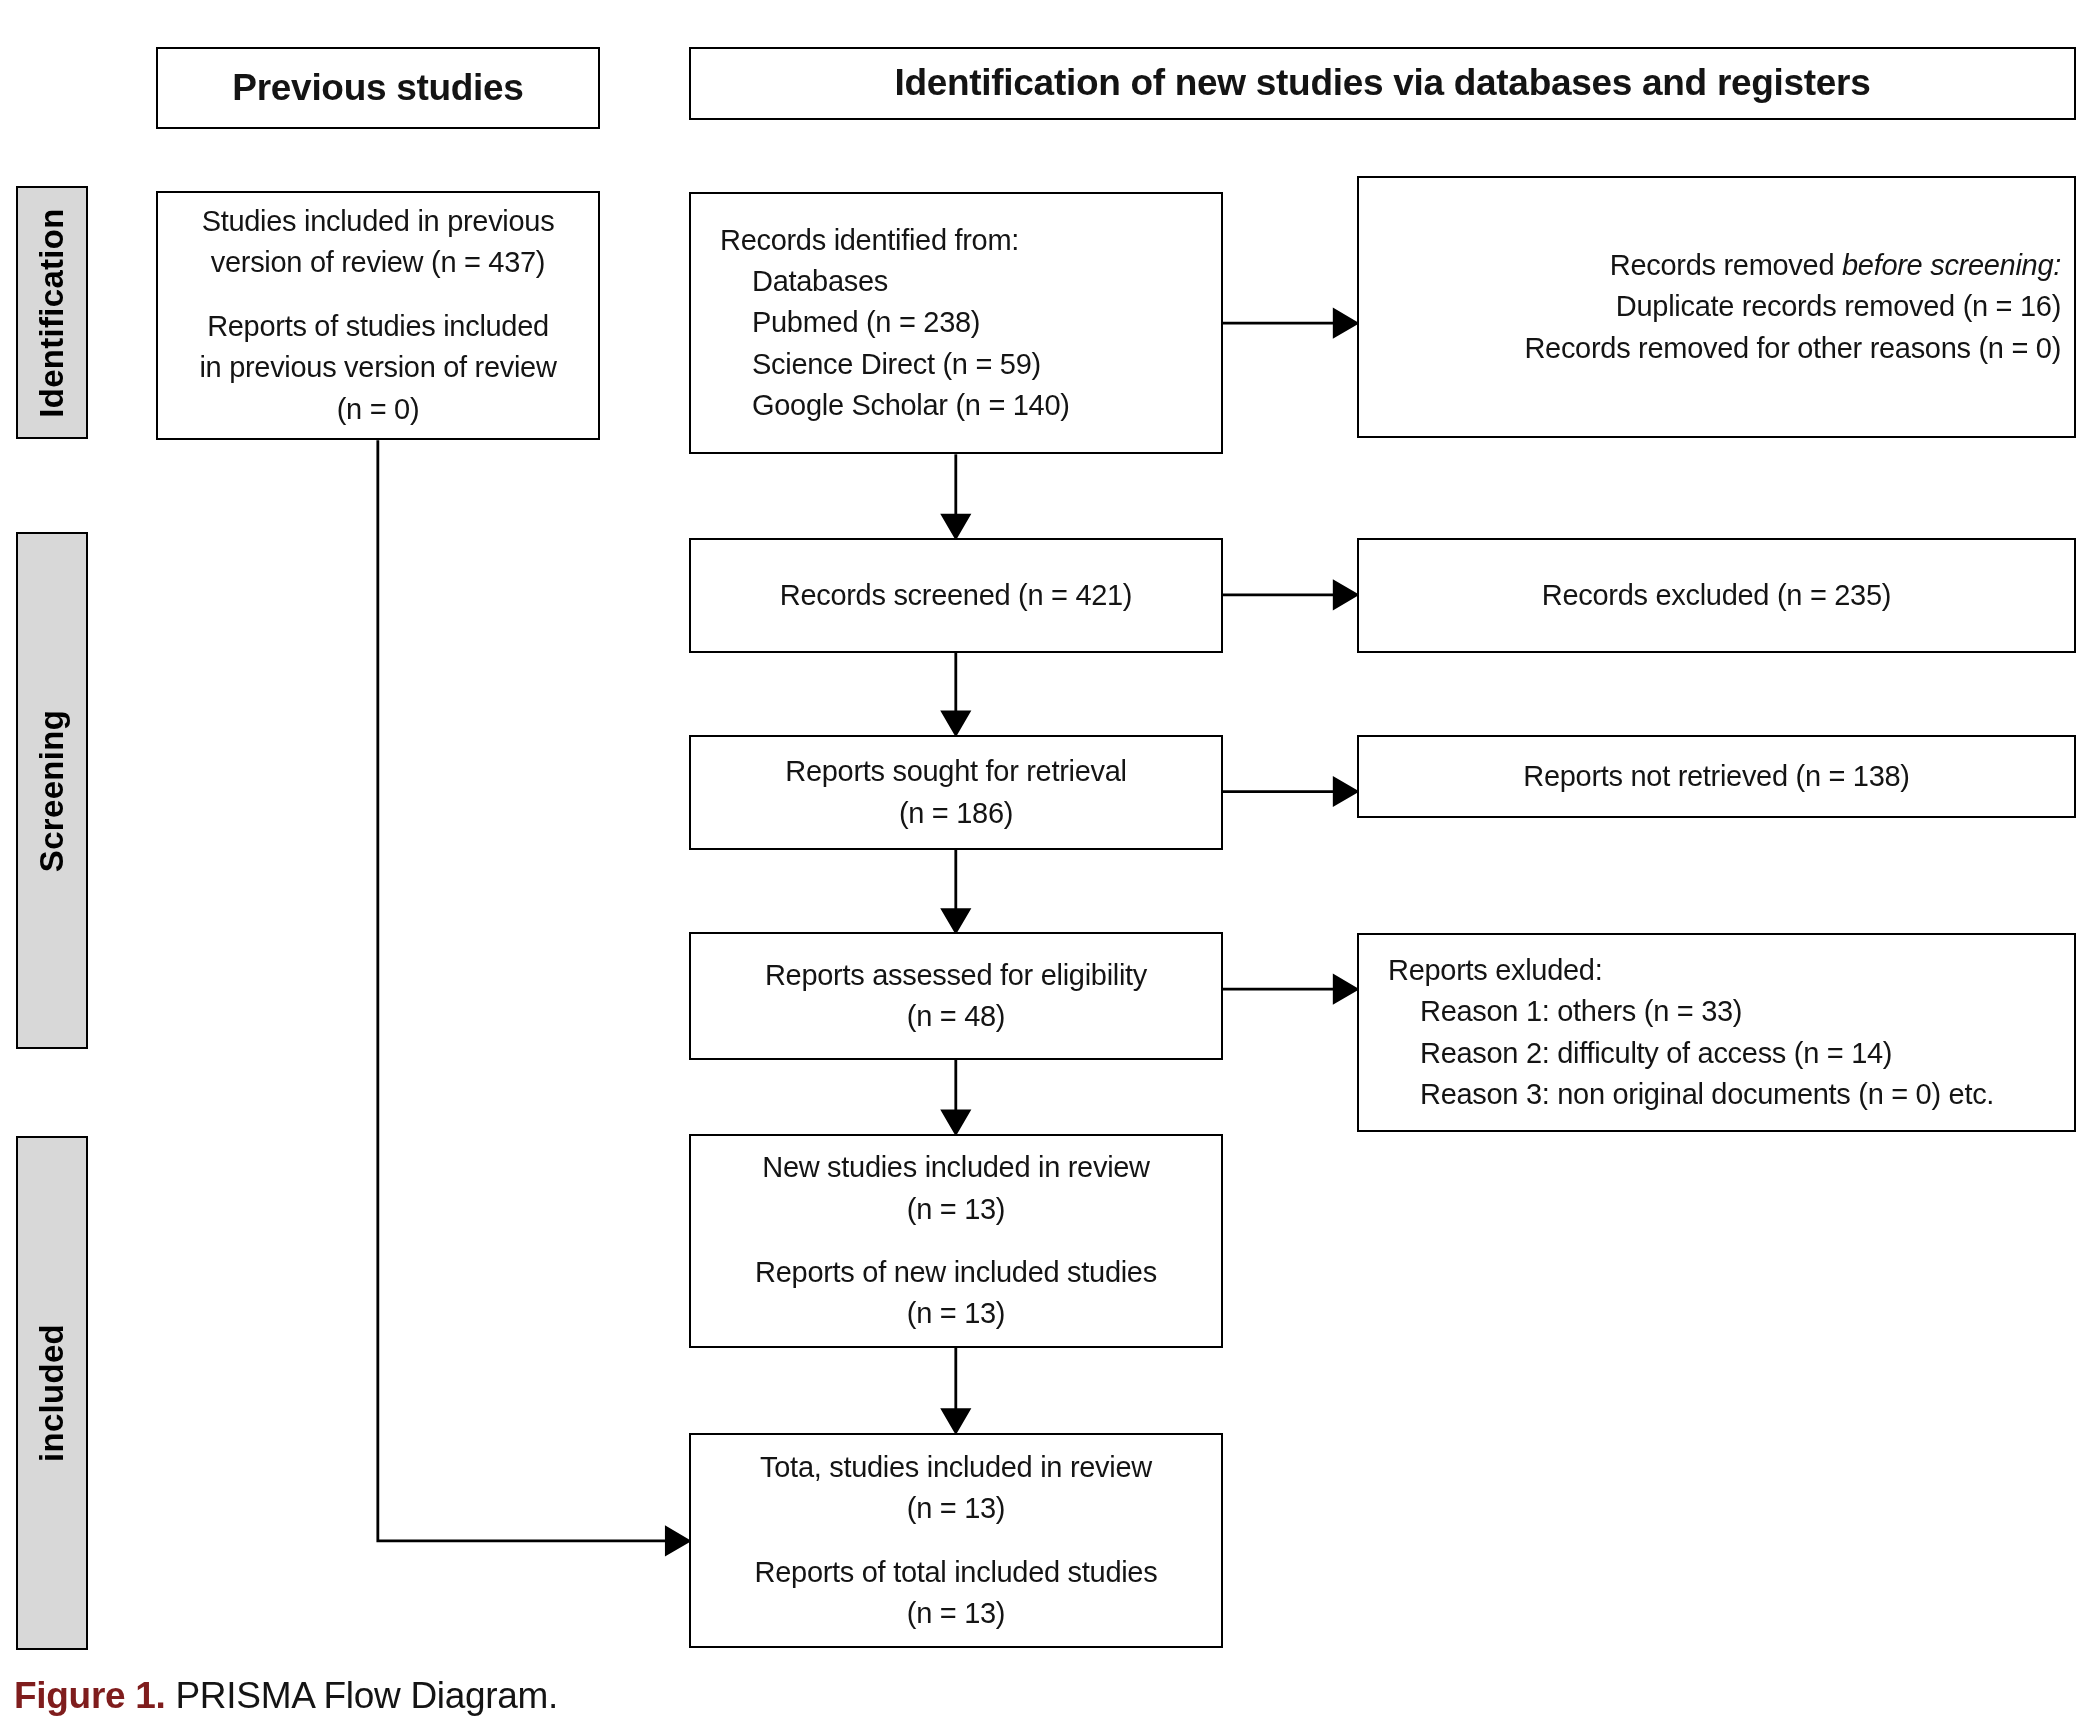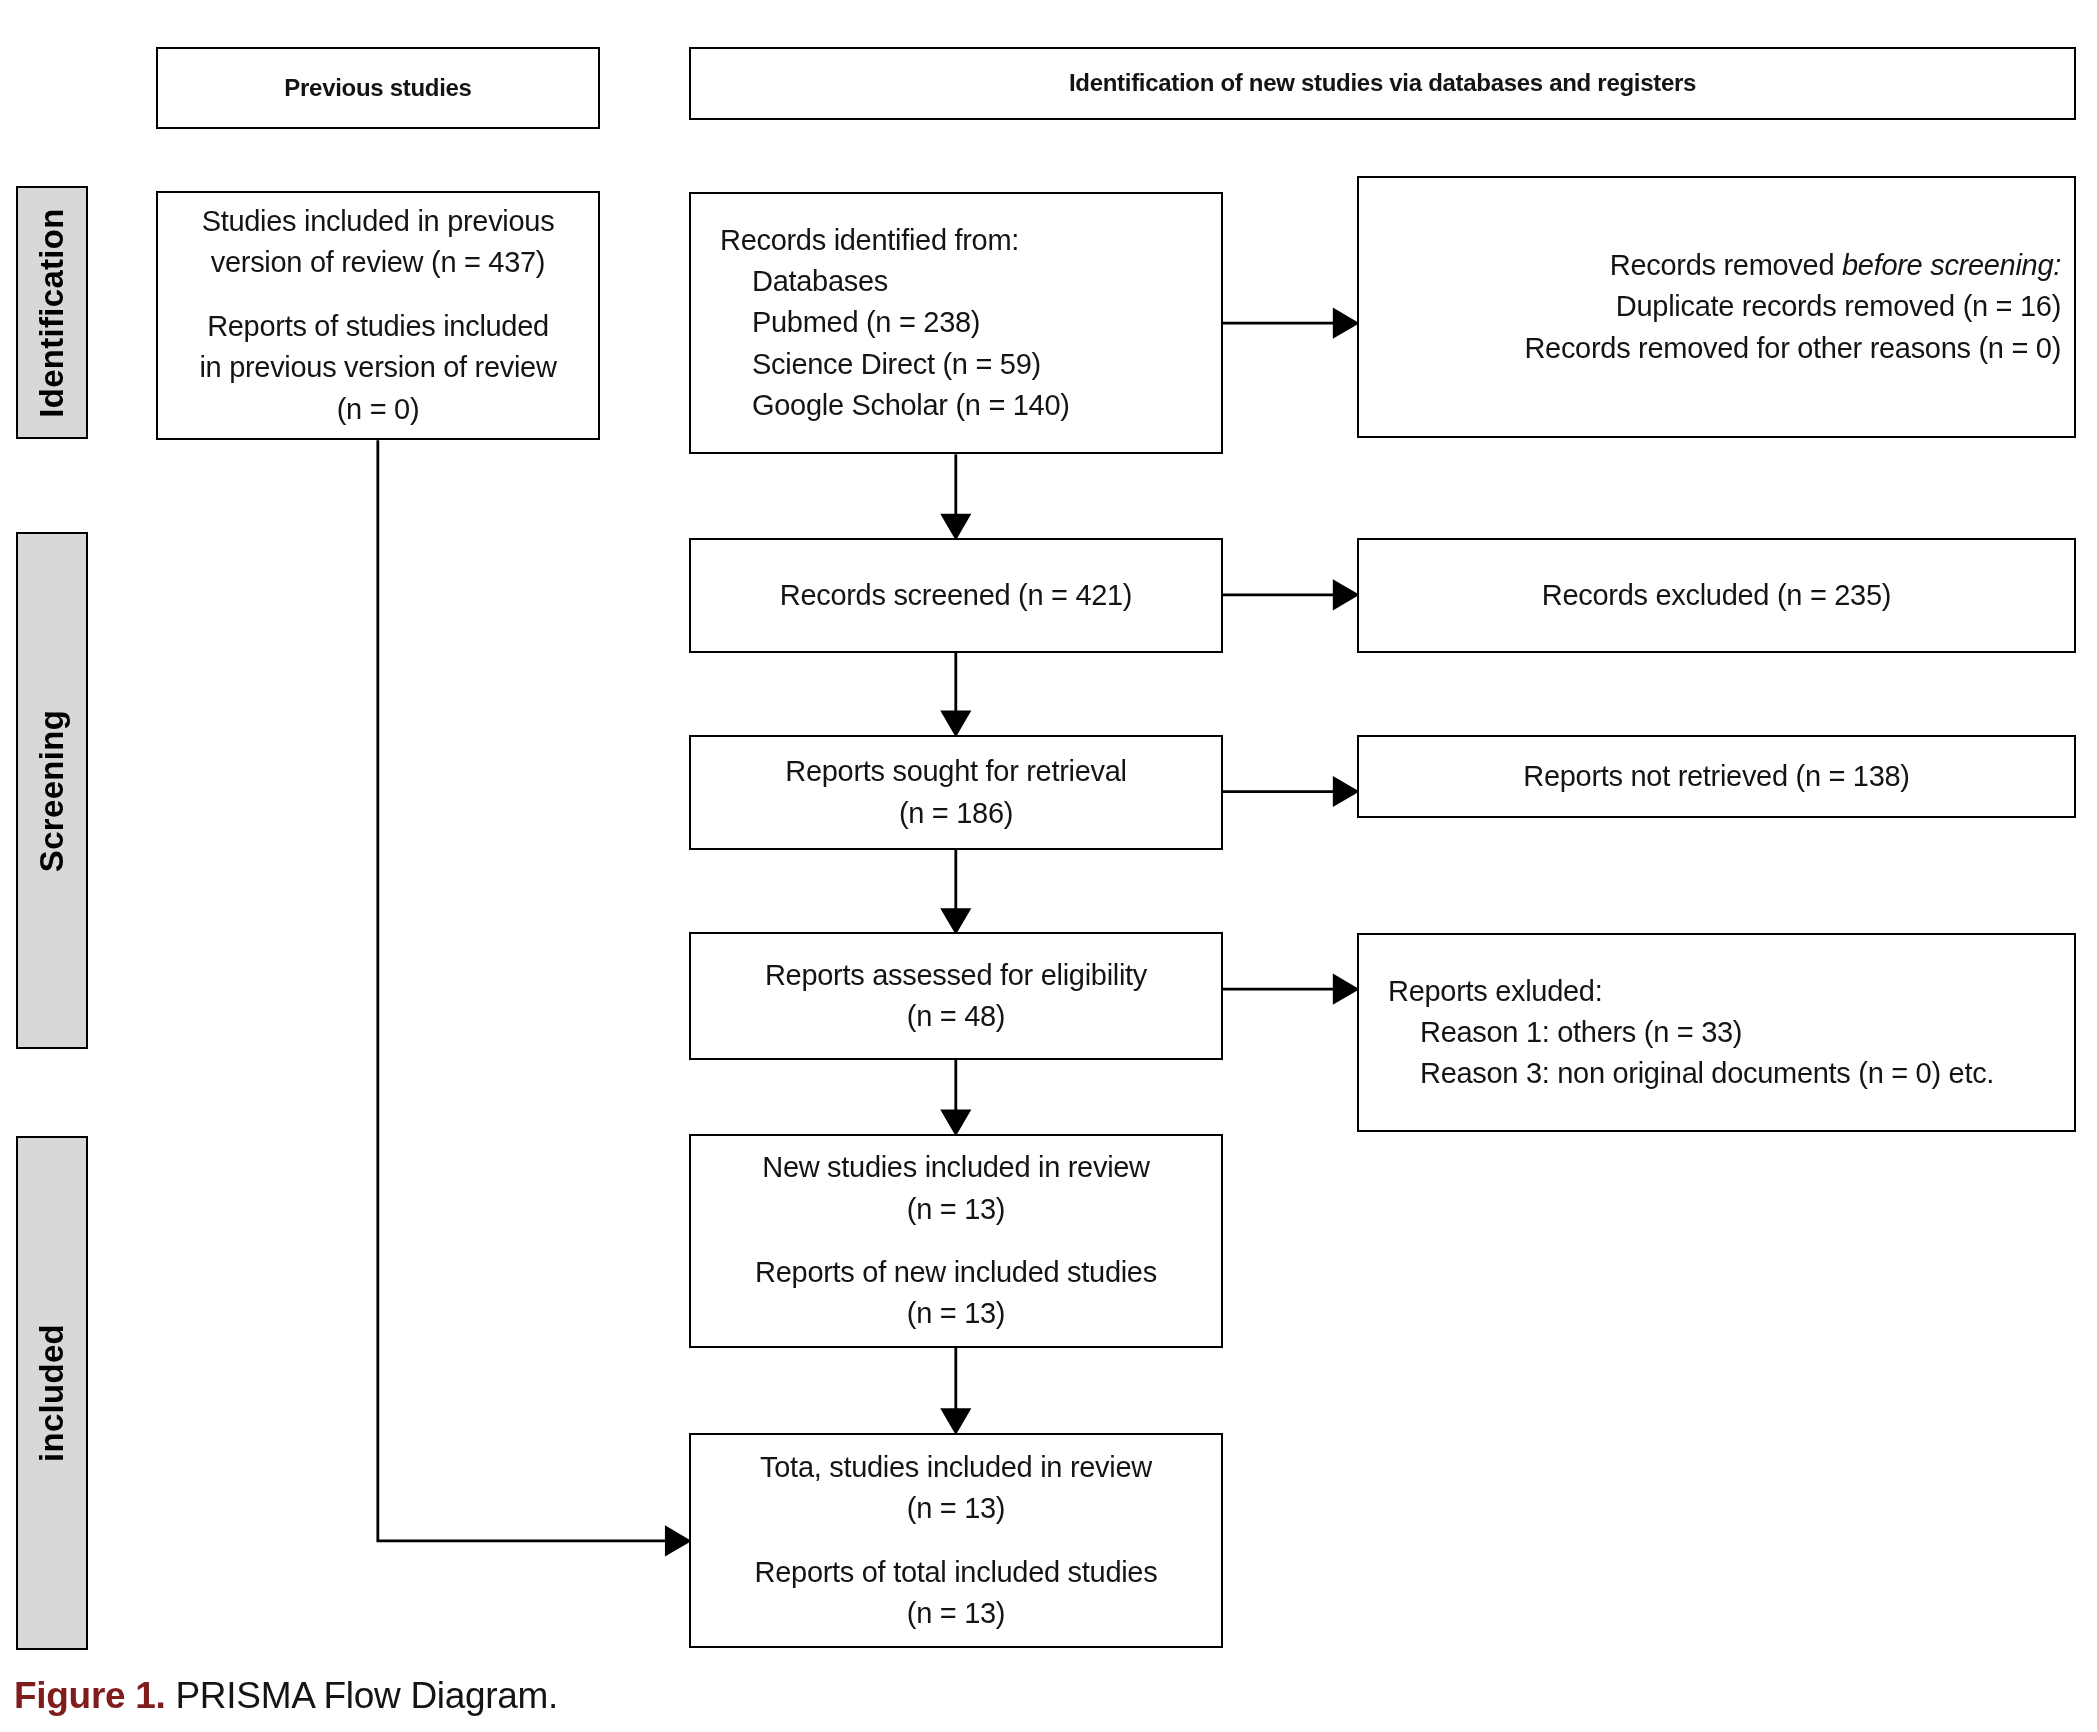--- a/index.html
+++ b/index.html
@@ -29,21 +29,21 @@
     font-size: 29px;
     line-height: 1.42;
     letter-spacing: -0.3px;
   }
   .box.centered { align-items: center; text-align: center; }
   .box.leftalign { padding-left: 29px; padding-right: 13px; text-align: left; }
   .box .indent { padding-left: 32px; }
   .para + .para { margin-top: 22.5px; }
   .hdr {
     font-weight: bold;
-    font-size: 24px;
+    font-size: 37px;
     letter-spacing: -0.3px;
   }
   .side {
     position: absolute;
     left: 16px;
     width: 72px;
     box-sizing: border-box;
     background: #d8d8d8;
     border: 2.8px solid #000;
     display: flex;
@@ -201,20 +201,21 @@
     <div>Reports not retrieved (n = 138)</div>
   </div>
 
   <div class="box centered" id="box-h">
     <div>Reports assessed for eligibility</div>
     <div>(n = 48)</div>
   </div>
   <div class="box leftalign" id="box-i">
     <div>Reports exluded:</div>
     <div class="indent">Reason 1: others (n = 33)</div>
+    <div class="indent">Reason 2: difficulty of access (n = 14)</div>
     <div class="indent">Reason 3: non original documents (n = 0) etc.</div>
   </div>
 
   <div class="box centered" id="box-j">
     <div class="para">
       <div>New studies included in review</div>
       <div>(n = 13)</div>
     </div>
     <div class="para">
       <div>Reports of new included studies</div>

